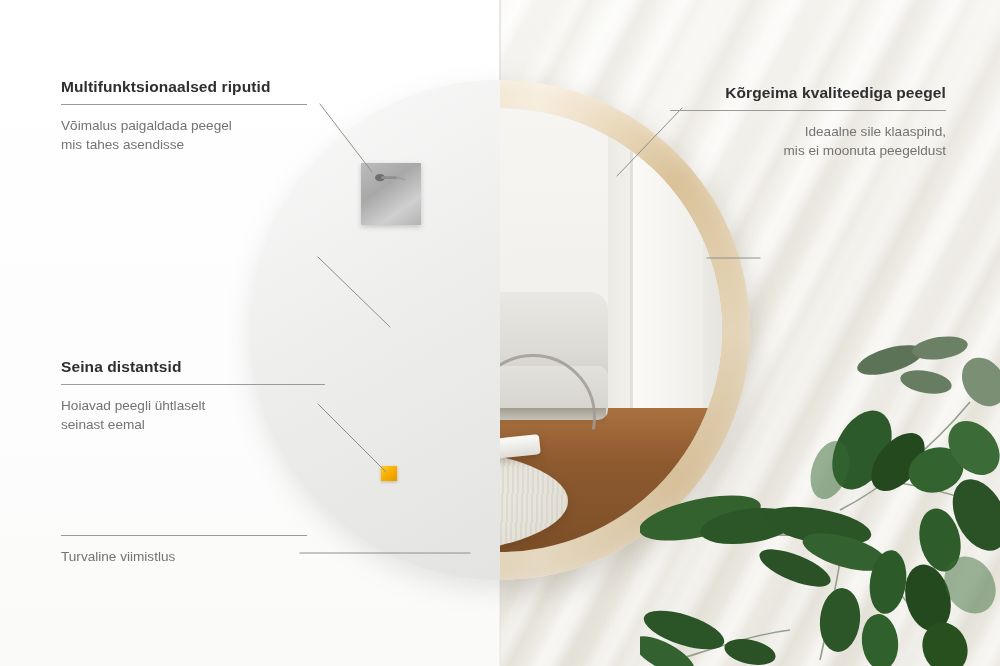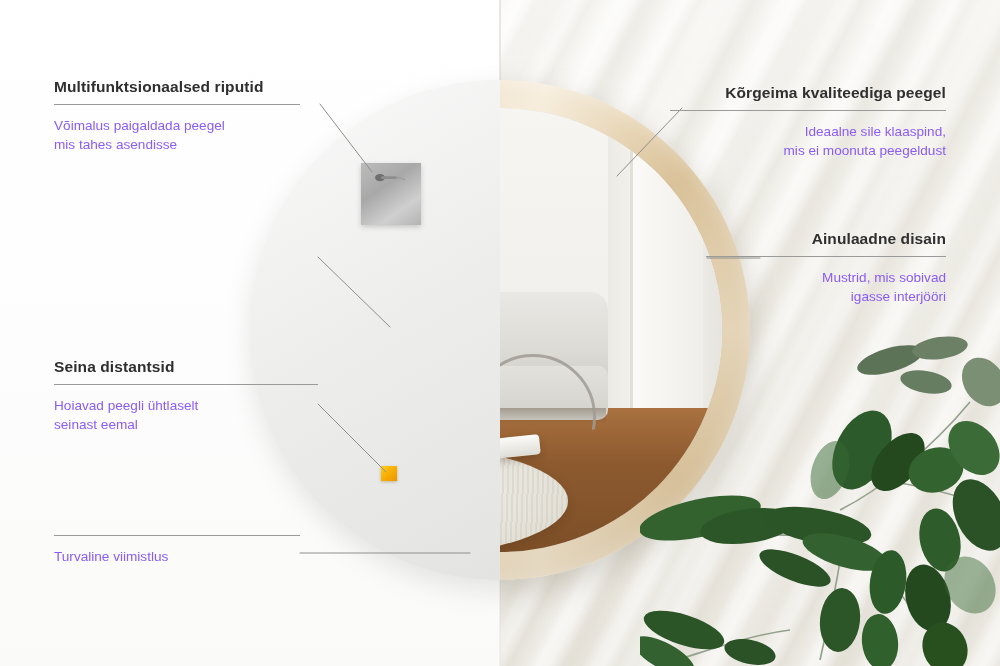--- a/index.html
+++ b/index.html
@@ -132,30 +132,30 @@
   .spacer{
     position:absolute;left:381px;top:466px;width:16px;height:15px;
     background:linear-gradient(140deg,#ffcd21 0%,#f5a800 60%,#e69a00 100%);
     box-shadow:0 1px 3px rgba(120,90,0,.35);
   }
 
   
   .foliage{position:absolute;left:640px;top:330px;width:360px;height:336px;}
 
   
-  .callout{position:absolute;}
+  .callout{position:absolute;margin-left:7px;}
   .callout.left{left:54px;text-align:left;}
   .callout.right{right:54px;text-align:right;}
   .c-title{
     font-size:15.5px;font-weight:bold;color:#2f2f2f;letter-spacing:.1px;
     white-space:nowrap;line-height:1.1;
   }
   .c-rule{height:1px;background:#9a9a98;margin-top:9px;}
   .c-desc{
-    margin-top:11px;font-size:13.6px;line-height:1.42;color:#8b5cf6;white-space:pre-line;
+    margin-top:11px;font-size:13.6px;line-height:1.42;color:#737373;white-space:pre-line;
   }
 </style>
 </head>
 <body>
 
 <div id="stage">
 
   <div class="bg-left"></div>
   <div class="bg-right"></div>
   <div class="stripes"></div>
@@ -275,20 +275,14 @@
     <div class="c-desc">Turvaline viimistlus</div>
   </div>
 
   <div class="callout right" style="top:84px;width:276px;">
     <div class="c-title">Kõrgeima kvaliteediga peegel</div>
     <div class="c-rule"></div>
     <div class="c-desc">Ideaalne sile klaaspind,
 mis ei moonuta peegeldust</div>
   </div>
 
-  <div class="callout right" style="top:230px;width:240px;">
-    <div class="c-title">Ainulaadne disain</div>
-    <div class="c-rule"></div>
-    <div class="c-desc">Mustrid, mis sobivad
-igasse interjööri</div>
-  </div>
 
 </div>
 
 </body></html>

